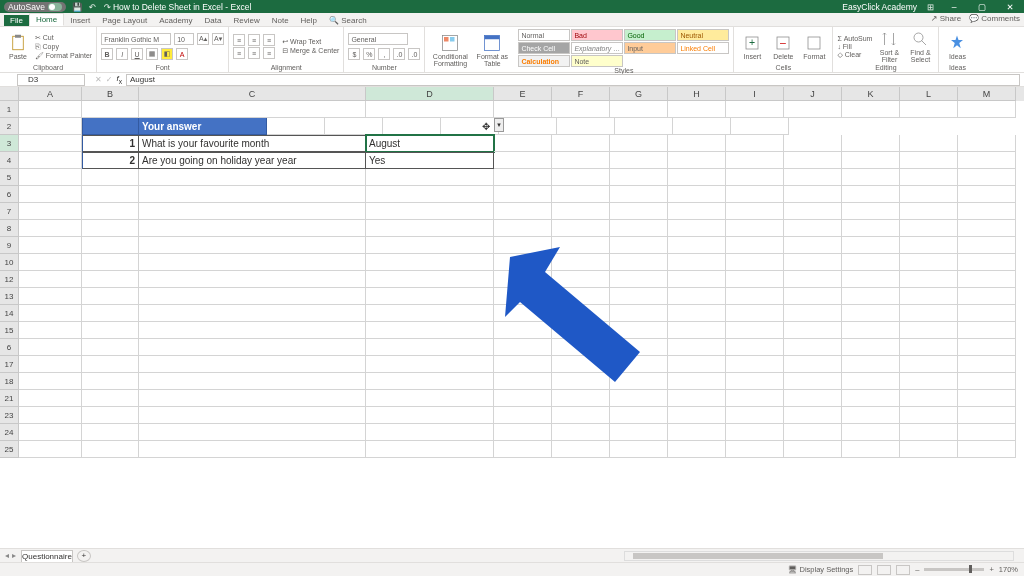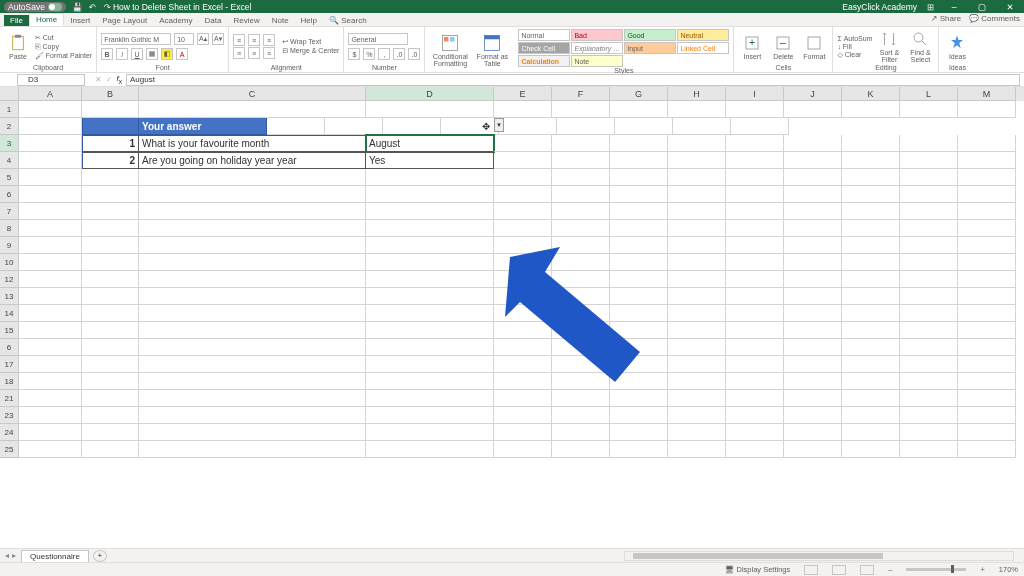--- a/index.html
+++ b/index.html
@@ -51,26 +51,26 @@
     .tbl-idx{justify-content:flex-end;font-weight:bold;}
     .sel-cell{outline:2px solid #217346;outline-offset:-1px;}
     .dd-handle{position:absolute;width:10px;height:14px;border:1px solid #999;background:#eee;display:flex;align-items:center;justify-content:center;font-size:7px;}
     .cursor-plus{position:absolute;font-size:10px;color:#333;}
 
     .arrow{position:absolute;}
     .arrow svg{display:block;}
 
     .sheet-tabs{position:absolute;bottom:14px;left:0;right:0;height:14px;background:#f3f2f1;border-top:1px solid #e1dfdd;display:flex;align-items:center;font-size:8px;}
     .stab-nav{display:flex;gap:3px;padding:0 5px;color:#888;}
-    .stab{padding:1px 8px;background:#fff;border:1px solid #c8c6c4;border-bottom:none;}
+    .stab{padding:1px 0;background:#fff;border:1px solid #c8c6c4;border-bottom:none;}
     .stab-add{width:14px;height:12px;border:1px solid #c8c6c4;border-radius:50%;margin-left:4px;display:flex;align-items:center;justify-content:center;}
     .hscroll{position:absolute;right:10px;height:10px;width:390px;background:#f3f2f1;border:1px solid #ddd;}
     .hscroll-thumb{position:absolute;left:8px;width:250px;top:1px;height:6px;background:#c8c6c4;}
 
-    .statusbar{position:absolute;bottom:0;left:0;right:0;height:14px;background:#f3f2f1;border-top:1px solid #e1dfdd;display:flex;align-items:center;justify-content:flex-end;gap:14px;font-size:7.5px;padding:0 6px;color:#605e5c;}
+    .statusbar{position:absolute;bottom:0;left:0;right:0;height:14px;background:#f3f2f1;border-top:1px solid #e1dfdd;display:flex;align-items:center;justify-content:flex-end;gap:5px;font-size:7.5px;padding:0 6px;color:#605e5c;}
     .view-btn{width:14px;height:10px;border:1px solid #c8c6c4;}
     .zoom-slider{width:60px;height:3px;background:#c8c6c4;position:relative;}
     .zoom-slider:before,.zoom-slider:after{content:"";position:absolute;width:6px;height:6px;top:-2px;}
     .zoom-thumb{position:absolute;width:3px;height:8px;background:#605e5c;top:-3px;left:45px;}
 
     .wA{width:63px}.wB{width:57px}.wC{width:227px}.wD{width:128px}.wE{width:58px}.wF{width:58px}.wG{width:58px}.wH{width:58px}.wI{width:58px}.wJ{width:58px}.wK{width:58px}.wL{width:58px}.wM{width:58px}
   </style>
 </head>
 <body>
 

